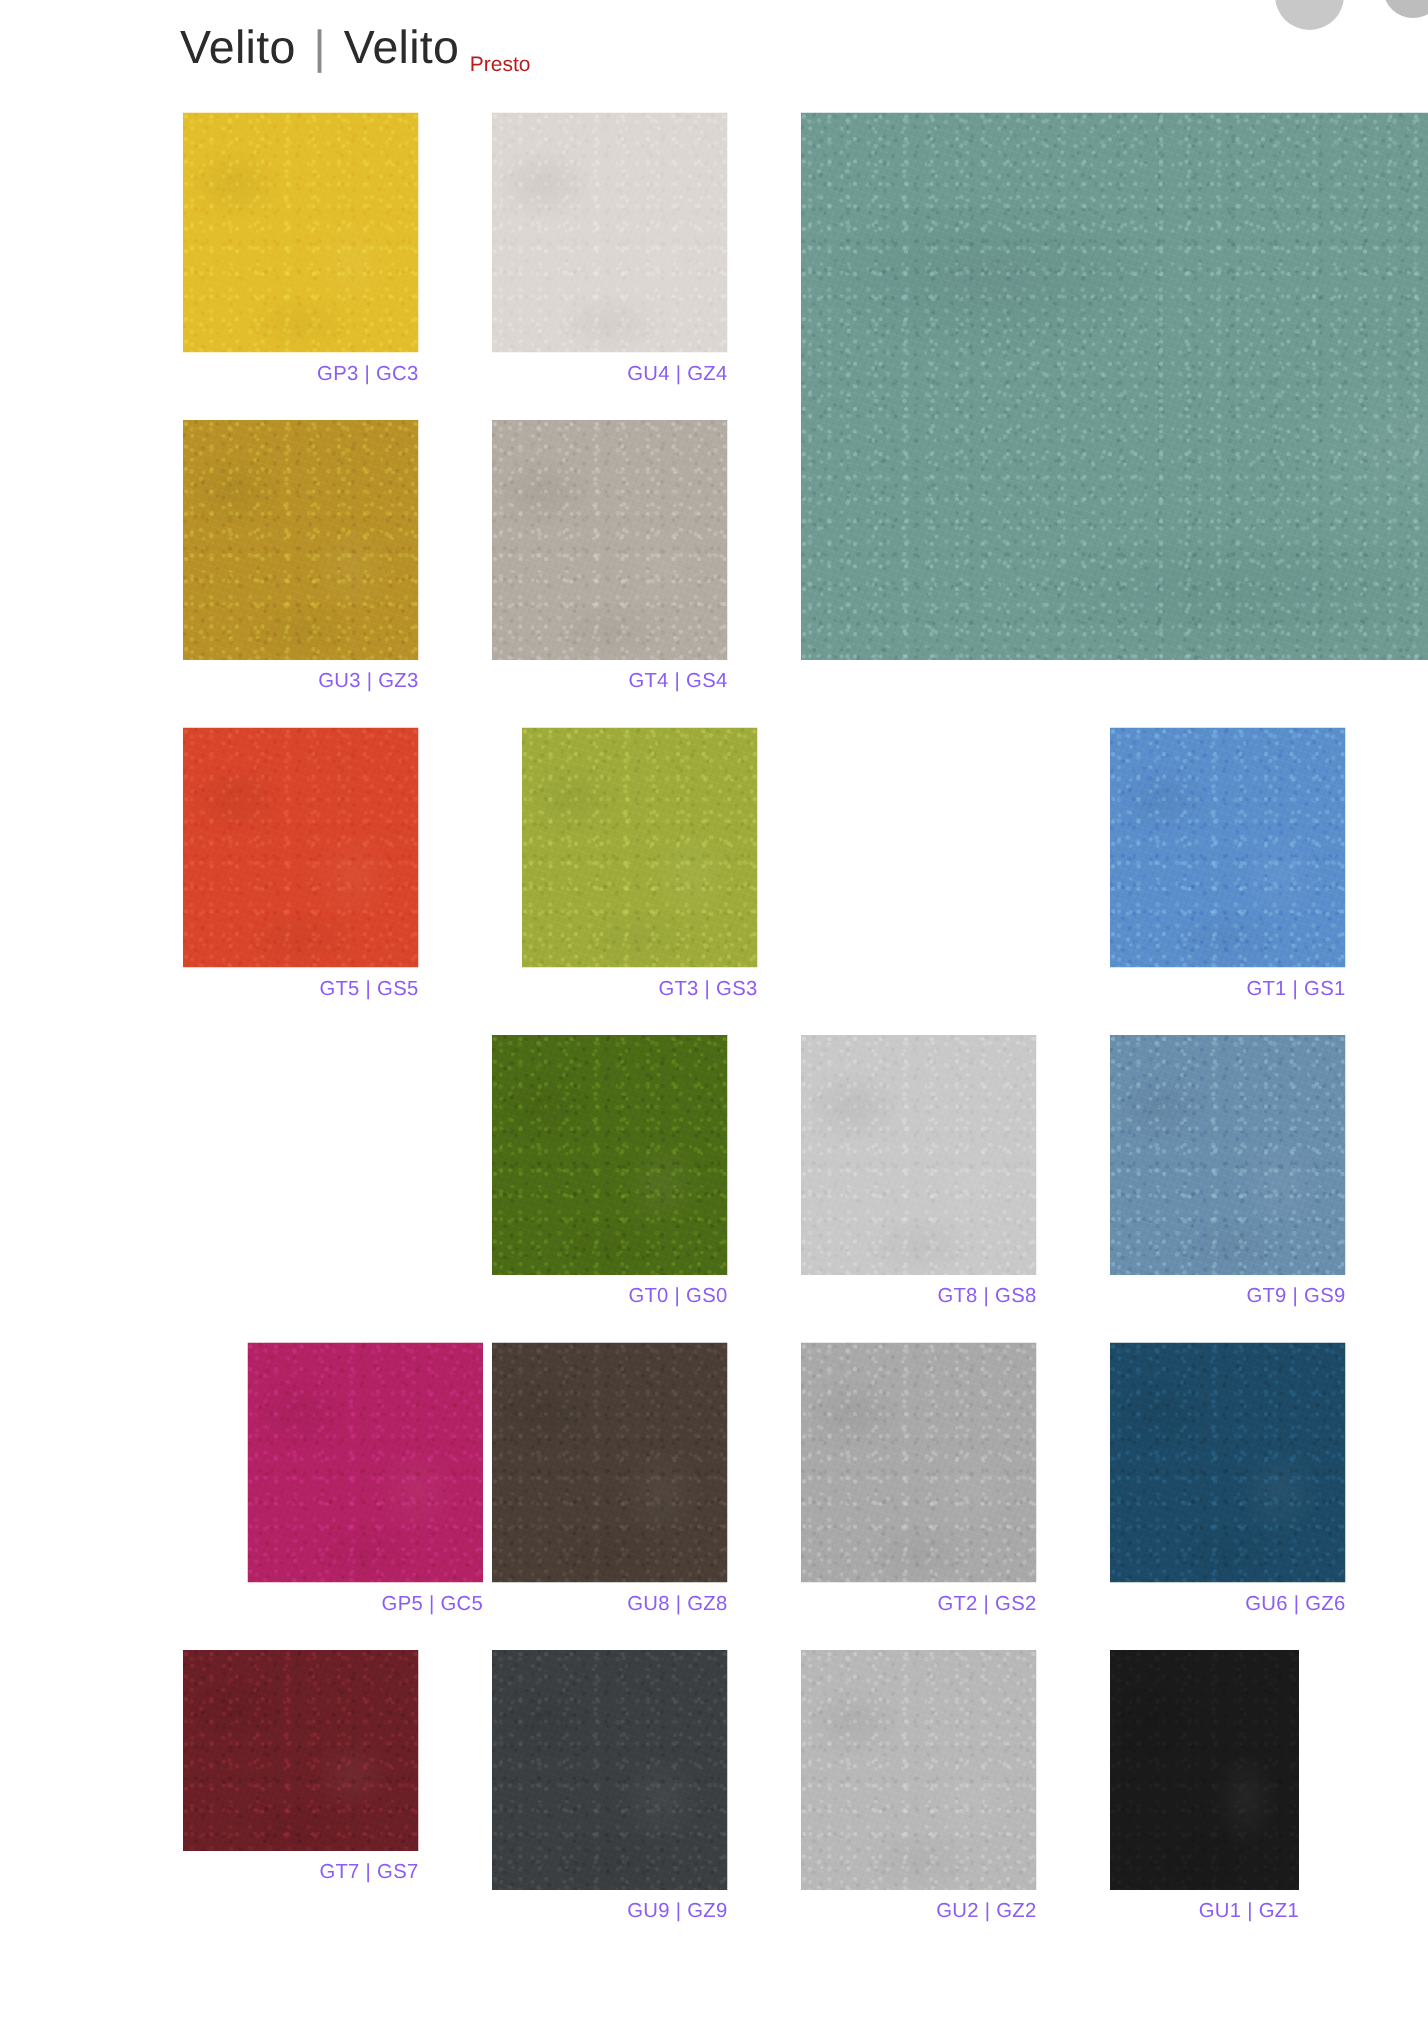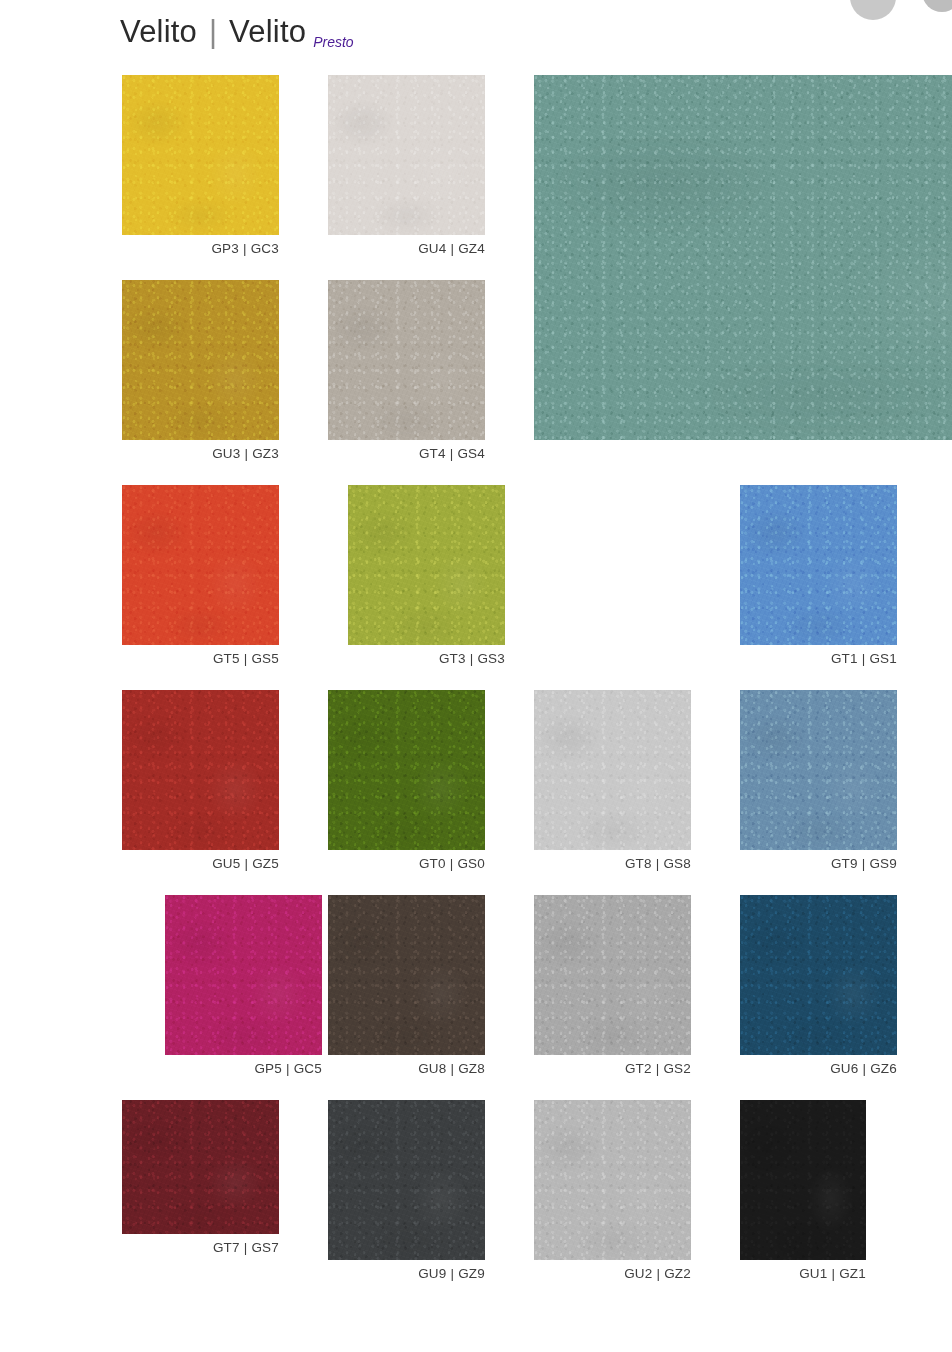--- a/index.html
+++ b/index.html
@@ -66,23 +66,22 @@
   }
   .brand-b {
     font-size: 31px;
     font-weight: 400;
     color: #2b2b2b;
     letter-spacing: 0.2px;
   }
   .brand-sub {
     font-size: 14px;
     font-weight: 400;
-    color: #4c1d95;
+    color: #b91c1c;
     margin-left: 7px;
-    font-style: italic;
   }
 
   
   .grid {
     position: absolute;
     left: 122px;
     top: 75px;
     width: 776px;
     height: 1215px;
   }
@@ -137,21 +136,21 @@
       radial-gradient(ellipse 30% 22% at 22% 30%, rgba(0,0,0,0.22), transparent 70%),
       radial-gradient(ellipse 26% 30% at 72% 62%, rgba(255,255,255,0.22), transparent 70%),
       radial-gradient(ellipse 34% 18% at 50% 88%, rgba(0,0,0,0.16), transparent 70%);
   }
   .label {
     position: absolute;
     right: 0;
     top: 100%;
     margin-top: 6px;
     font-size: 13.5px;
-    color: #404040;
+    color: #8b5cf6;
     white-space: nowrap;
     letter-spacing: 0.2px;
   }
 </style>
 </head>
 <body>
 
 <div class="top-controls">
   <div class="circle-btn left"></div>
   <div class="circle-btn right"></div>
@@ -237,30 +236,20 @@
     <div class="cell" style="left: 618px; top: 410px; width: 157px; height: 160px;">
       <div class="swatch">
         <div class="swatch-inner" style="background: rgb(91, 143, 204);">
           <div class="swatch-tex"></div>
           <div class="swatch-tex2"></div>
           <div class="swatch-tex3"></div>
         </div>
       </div>
       <div class="label">GT1 | GS1</div>
     </div>
-    <div class="cell" style="left: 0px; top: 615px; width: 157px; height: 160px;">
-      <div class="swatch">
-        <div class="swatch-inner" style="background: rgb(163, 44, 38);">
-          <div class="swatch-tex"></div>
-          <div class="swatch-tex2"></div>
-          <div class="swatch-tex3"></div>
-        </div>
-      </div>
-      <div class="label">GU5 | GZ5</div>
-    </div>
     <div class="cell" style="left: 206px; top: 615px; width: 157px; height: 160px;">
       <div class="swatch">
         <div class="swatch-inner" style="background: rgb(76, 107, 22);">
           <div class="swatch-tex"></div>
           <div class="swatch-tex2"></div>
           <div class="swatch-tex3"></div>
         </div>
       </div>
       <div class="label">GT0 | GS0</div>
     </div>

